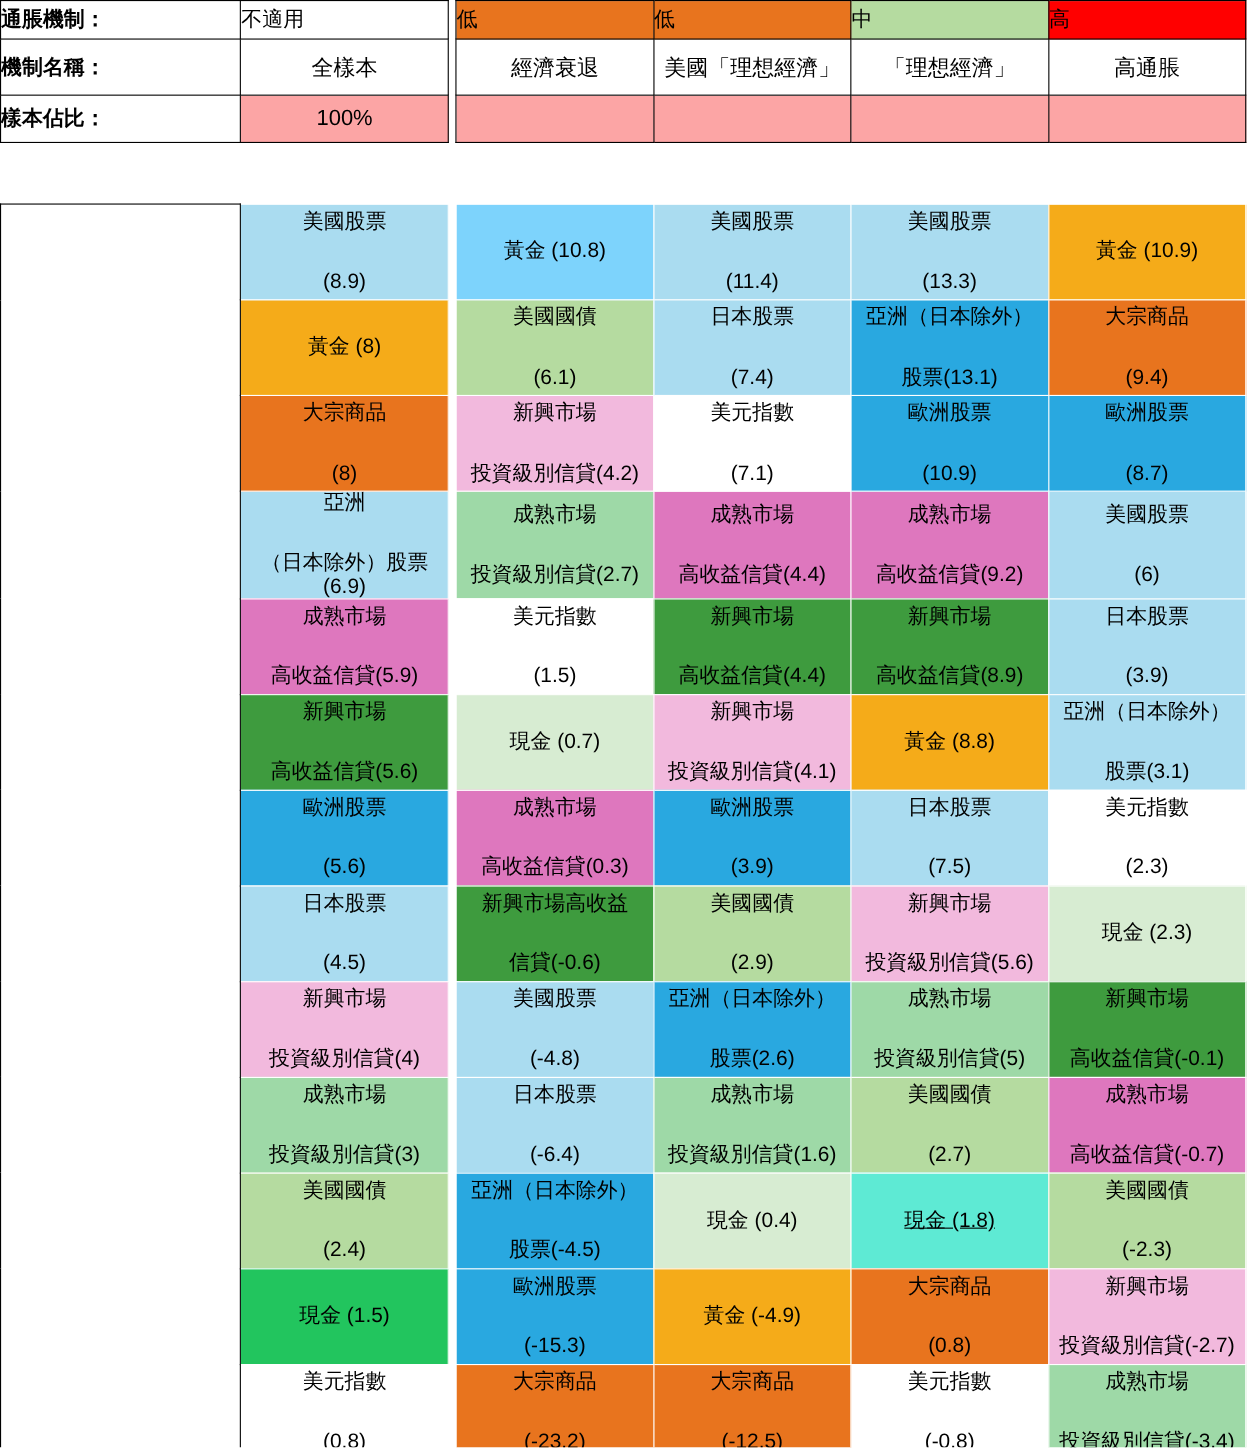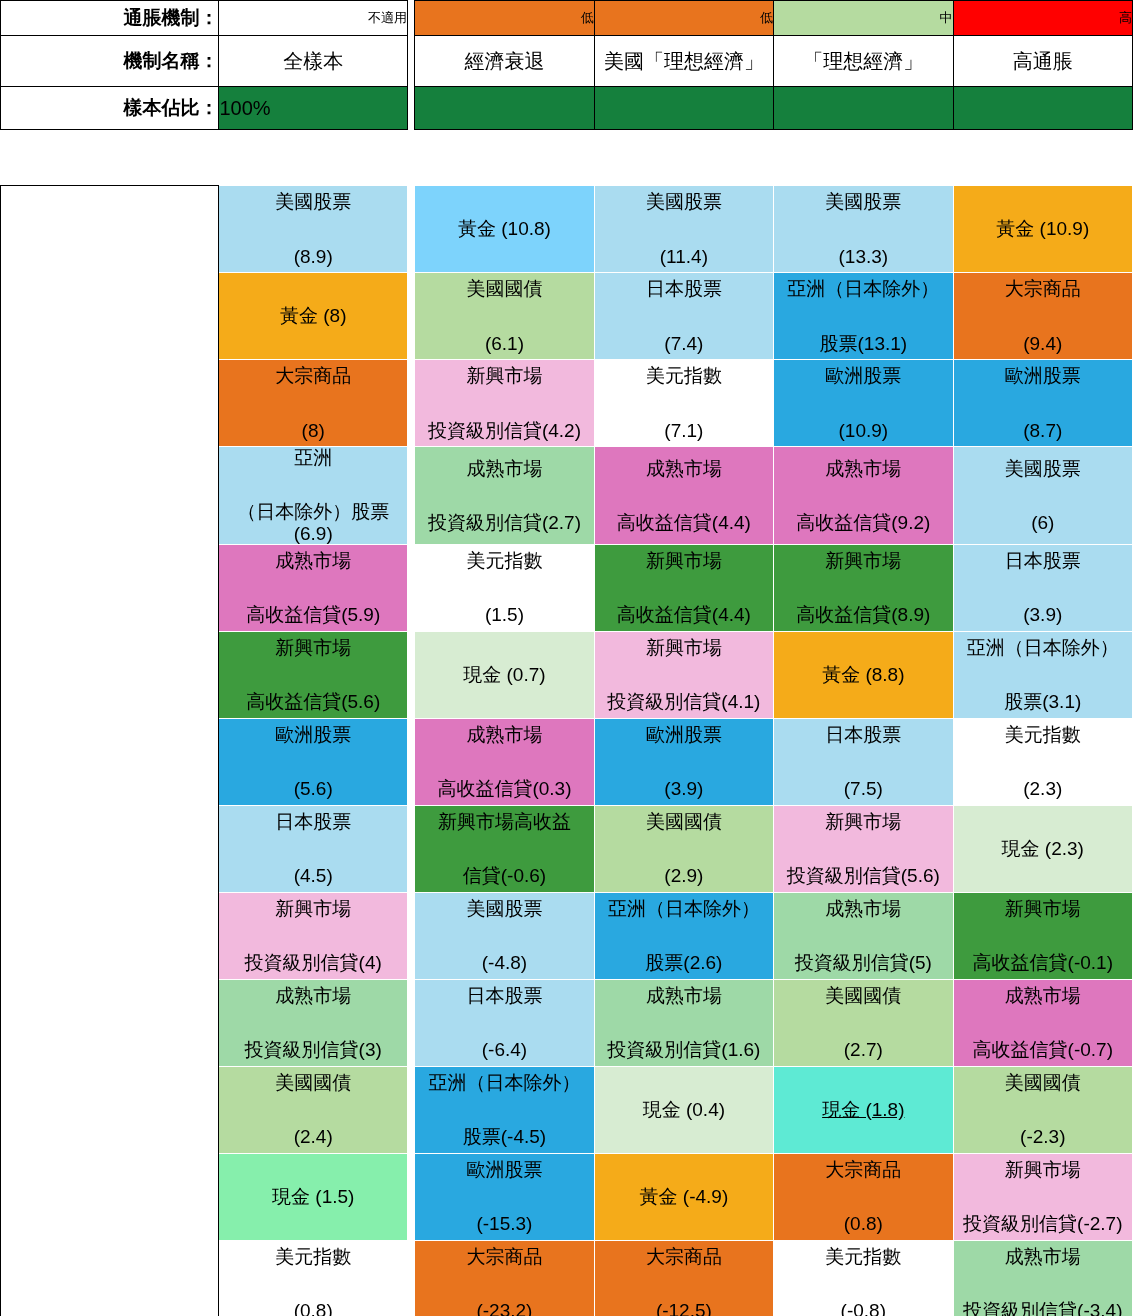--- a/index.html
+++ b/index.html
@@ -6,29 +6,29 @@
   body{font-family:"Liberation Sans","DejaVu Sans",sans-serif;}
   #root{position:relative;width:1135px;height:1316px;overflow:hidden;background:#fff;}
 
   table.grid{border-collapse:collapse;table-layout:fixed;}
 
   
   .hdr{position:absolute;left:0;top:0;width:1133px;}
   .hdr td{border:1px solid #000;padding:0;}
   .lbl-cell{
     width:212px;height:34px;font-size:19px;font-weight:bold;color:#000;
-    text-align:right;padding-left:2px;background:#fff;white-space:nowrap;font-family:Liberation Mono, monospace;
+    text-align:left;padding-left:2px;background:#fff;white-space:nowrap;font-family:Liberation Mono, monospace;
   }
   .regime-cell{
-    height:34px;text-align:right;vertical-align:middle;font-size:13px;color:#000;
+    height:34px;text-align:left;vertical-align:middle;font-size:19px;color:#000;
   }
   .w-full{width:183px;}
   .w-col{width:174px;}
   .name-cell{height:50px;text-align:center;vertical-align:middle;font-size:20px;background:#fff;}
-  .pct-cell{height:42px;vertical-align:middle;font-size:20px;background:#15803d;}
+  .pct-cell{height:42px;text-align:center;vertical-align:middle;font-size:20px;background:#fca5a5;}
 
   
   .rank{position:absolute;left:0;top:185px;width:1133px;}
   .rank td{border:1px solid #fff;padding:0;}
   .rank td.sidebar{border:1px solid #000;background:#fff;width:212px;}
   .cell{
     height:79px;text-align:center;vertical-align:middle;
     font-size:19px;line-height:1.12;color:#000;
   }
   .cell .l2{display:block;margin-top:33px;}
@@ -146,21 +146,21 @@
           <td class="cell" style="width: 174px; background: rgb(222, 119, 190); height: 86px;"><span>成熟市場</span><span class="l2">高收益信貸(-0.7)</span></td>
         </tr>
         <tr>
           <td class="cell" style="width: 183px; background: rgb(181, 219, 160); height: 86px;"><span>美國國債</span><span class="l2">(2.4)</span></td>
           <td class="cell" style="width: 174px; background: rgb(41, 168, 224); height: 86px;"><span>亞洲（日本除外）</span><span class="l2">股票(-4.5)</span></td>
           <td class="cell" style="width: 174px; background: rgb(215, 236, 210); height: 86px;"><span>現金 (0.4)</span></td>
           <td class="cell" style="width: 174px; background: #5eead4; height: 86px; text-decoration: underline;"><span>現金 (1.8)</span></td>
           <td class="cell" style="width: 174px; background: rgb(181, 219, 160); height: 86px;"><span>美國國債</span><span class="l2">(-2.3)</span></td>
         </tr>
         <tr>
-          <td class="cell" style="width: 183px; background: #86efac; height: 86px;"><span>現金 (1.5)</span></td>
+          <td class="cell" style="width: 183px; background: #22c55e; height: 86px;"><span>現金 (1.5)</span></td>
           <td class="cell" style="width: 174px; background: rgb(41, 168, 224); height: 86px;"><span>歐洲股票</span><span class="l2">(-15.3)</span></td>
           <td class="cell" style="width: 174px; background: rgb(245, 171, 25); height: 86px;"><span>黃金 (-4.9)</span></td>
           <td class="cell" style="width: 174px; background: rgb(232, 116, 30); height: 86px;"><span>大宗商品</span><span class="l2">(0.8)</span></td>
           <td class="cell" style="width: 174px; background: rgb(242, 185, 221); height: 86px;"><span>新興市場</span><span class="l2">投資級別信貸(-2.7)</span></td>
         </tr>
         <tr>
           <td class="cell" style="width: 183px; background: rgb(255, 255, 255); height: 86px;"><span>美元指數</span><span class="l2">(0.8)</span></td>
           <td class="cell" style="width: 174px; background: rgb(232, 116, 30); height: 86px;"><span>大宗商品</span><span class="l2">(-23.2)</span></td>
           <td class="cell" style="width: 174px; background: rgb(232, 116, 30); height: 86px;"><span>大宗商品</span><span class="l2">(-12.5)</span></td>
           <td class="cell" style="width: 174px; background: rgb(255, 255, 255); height: 86px;"><span>美元指數</span><span class="l2">(-0.8)</span></td>

